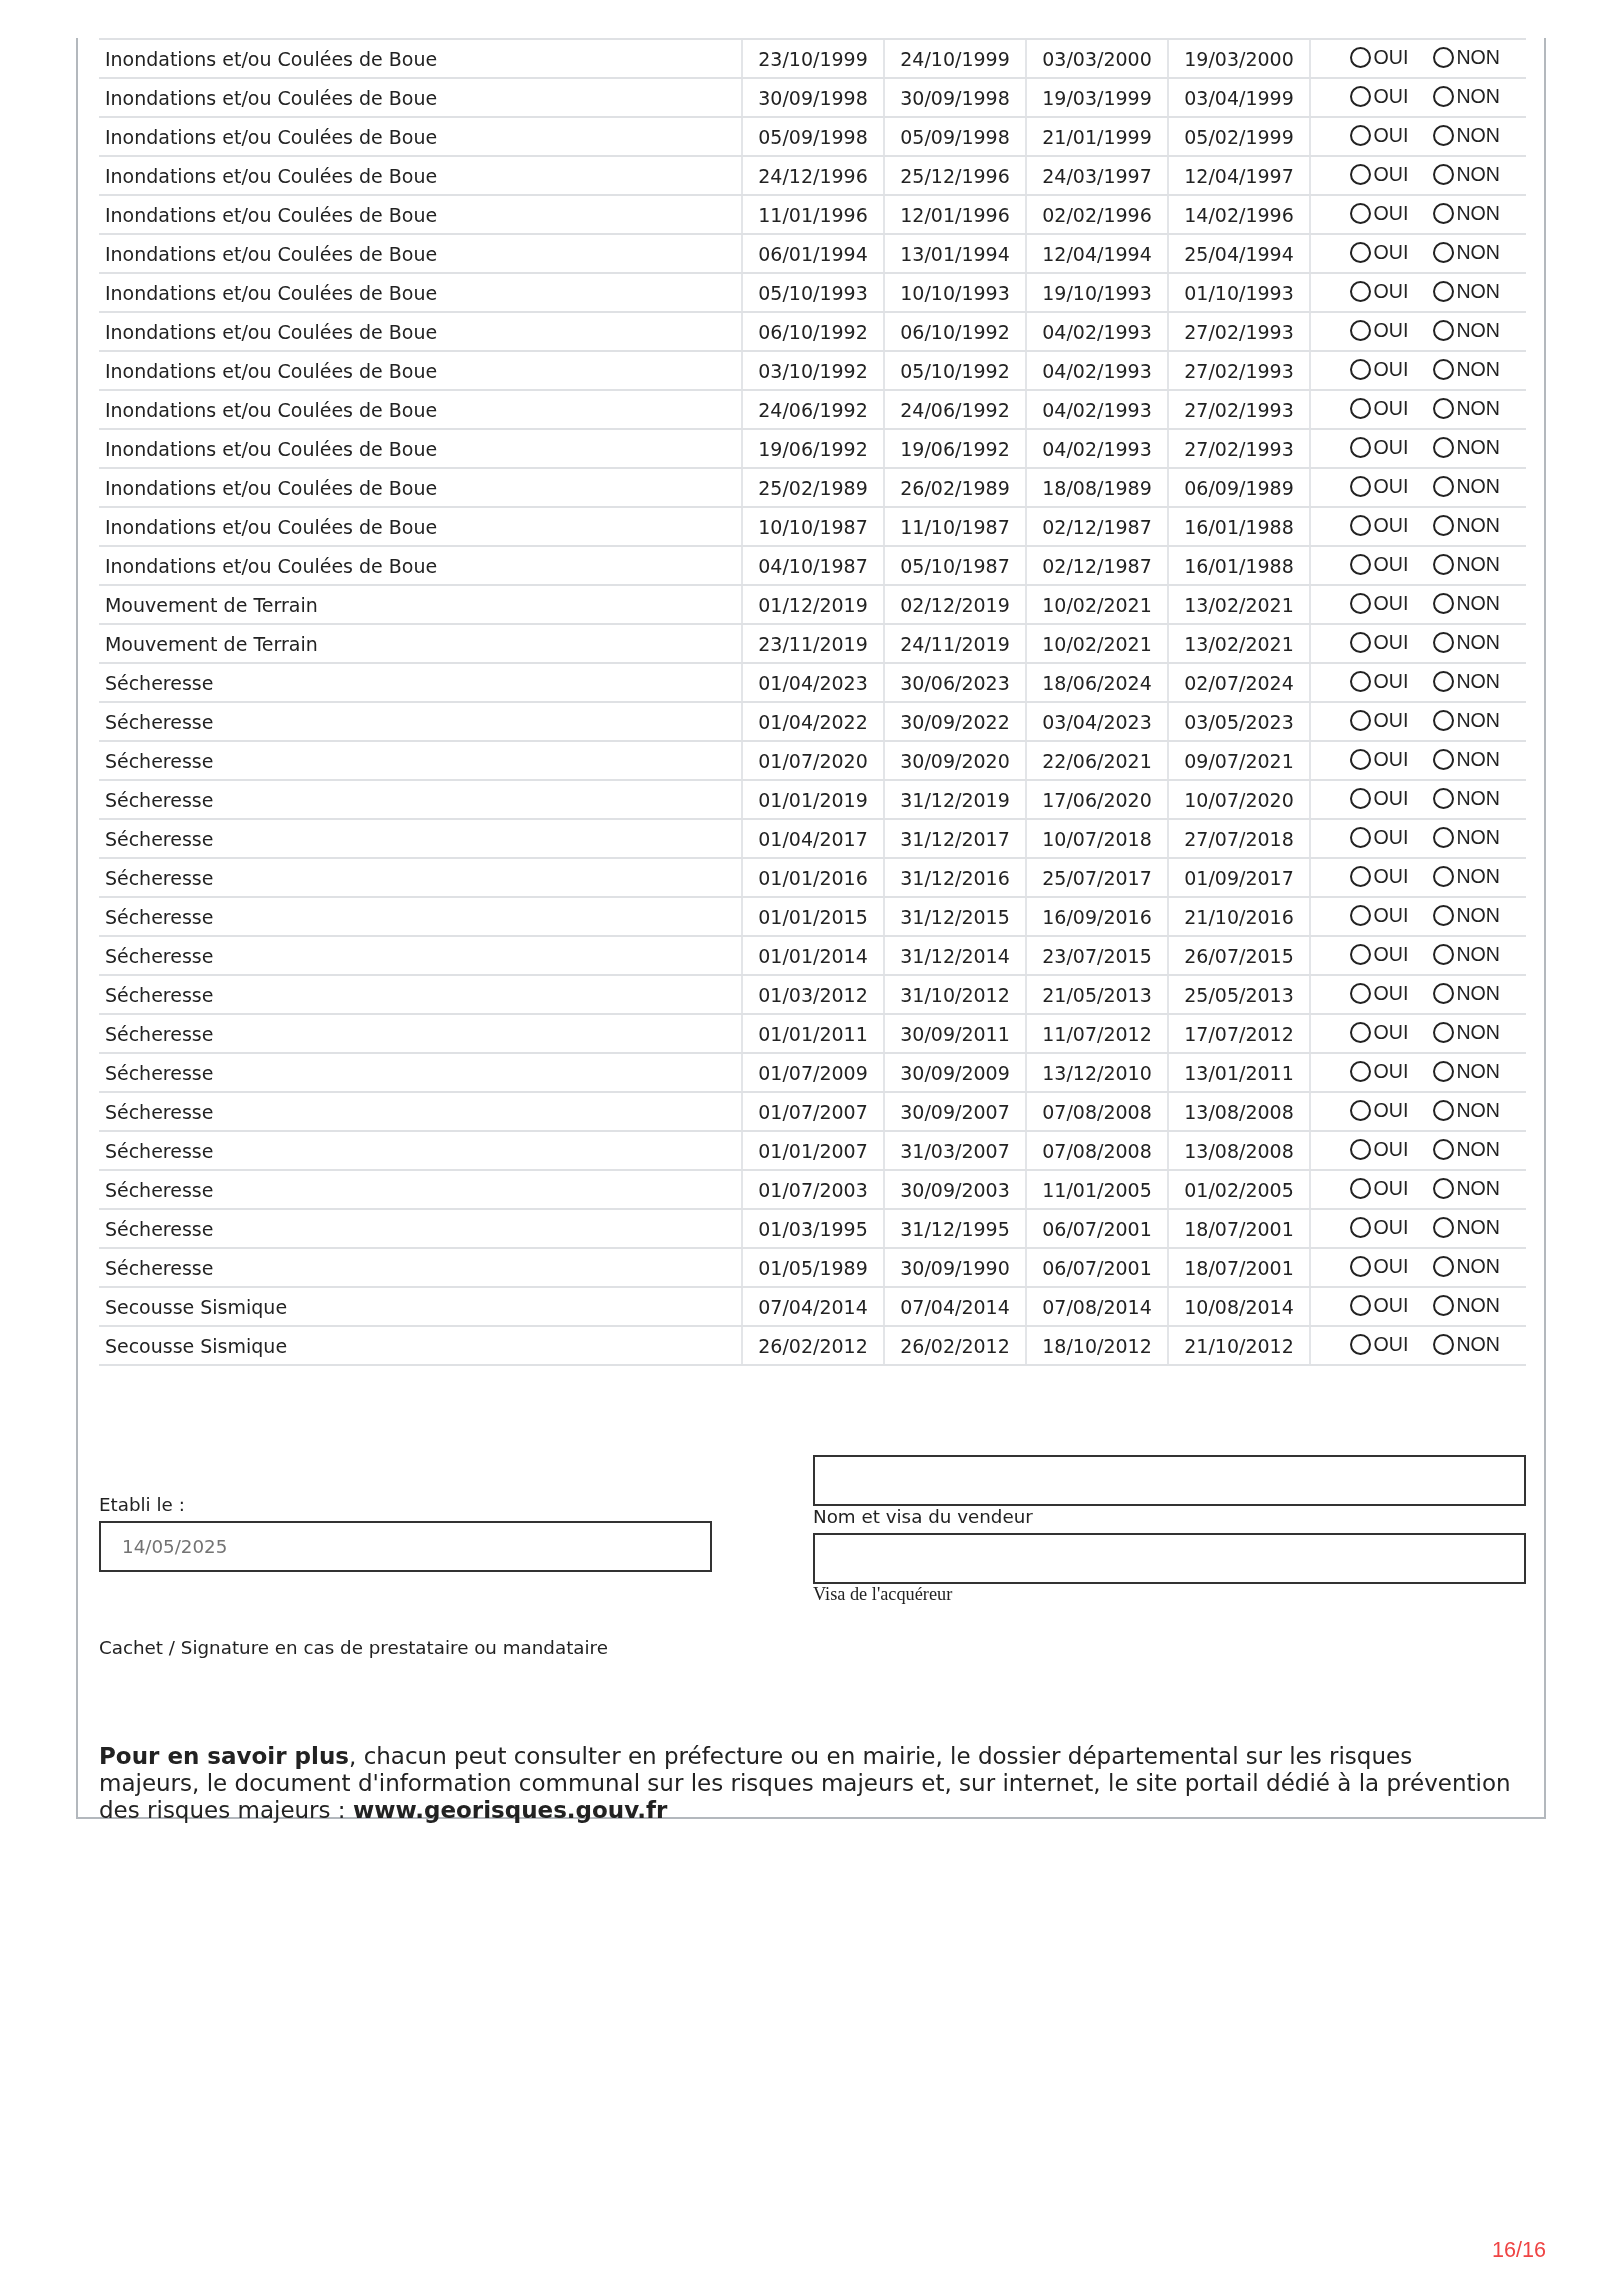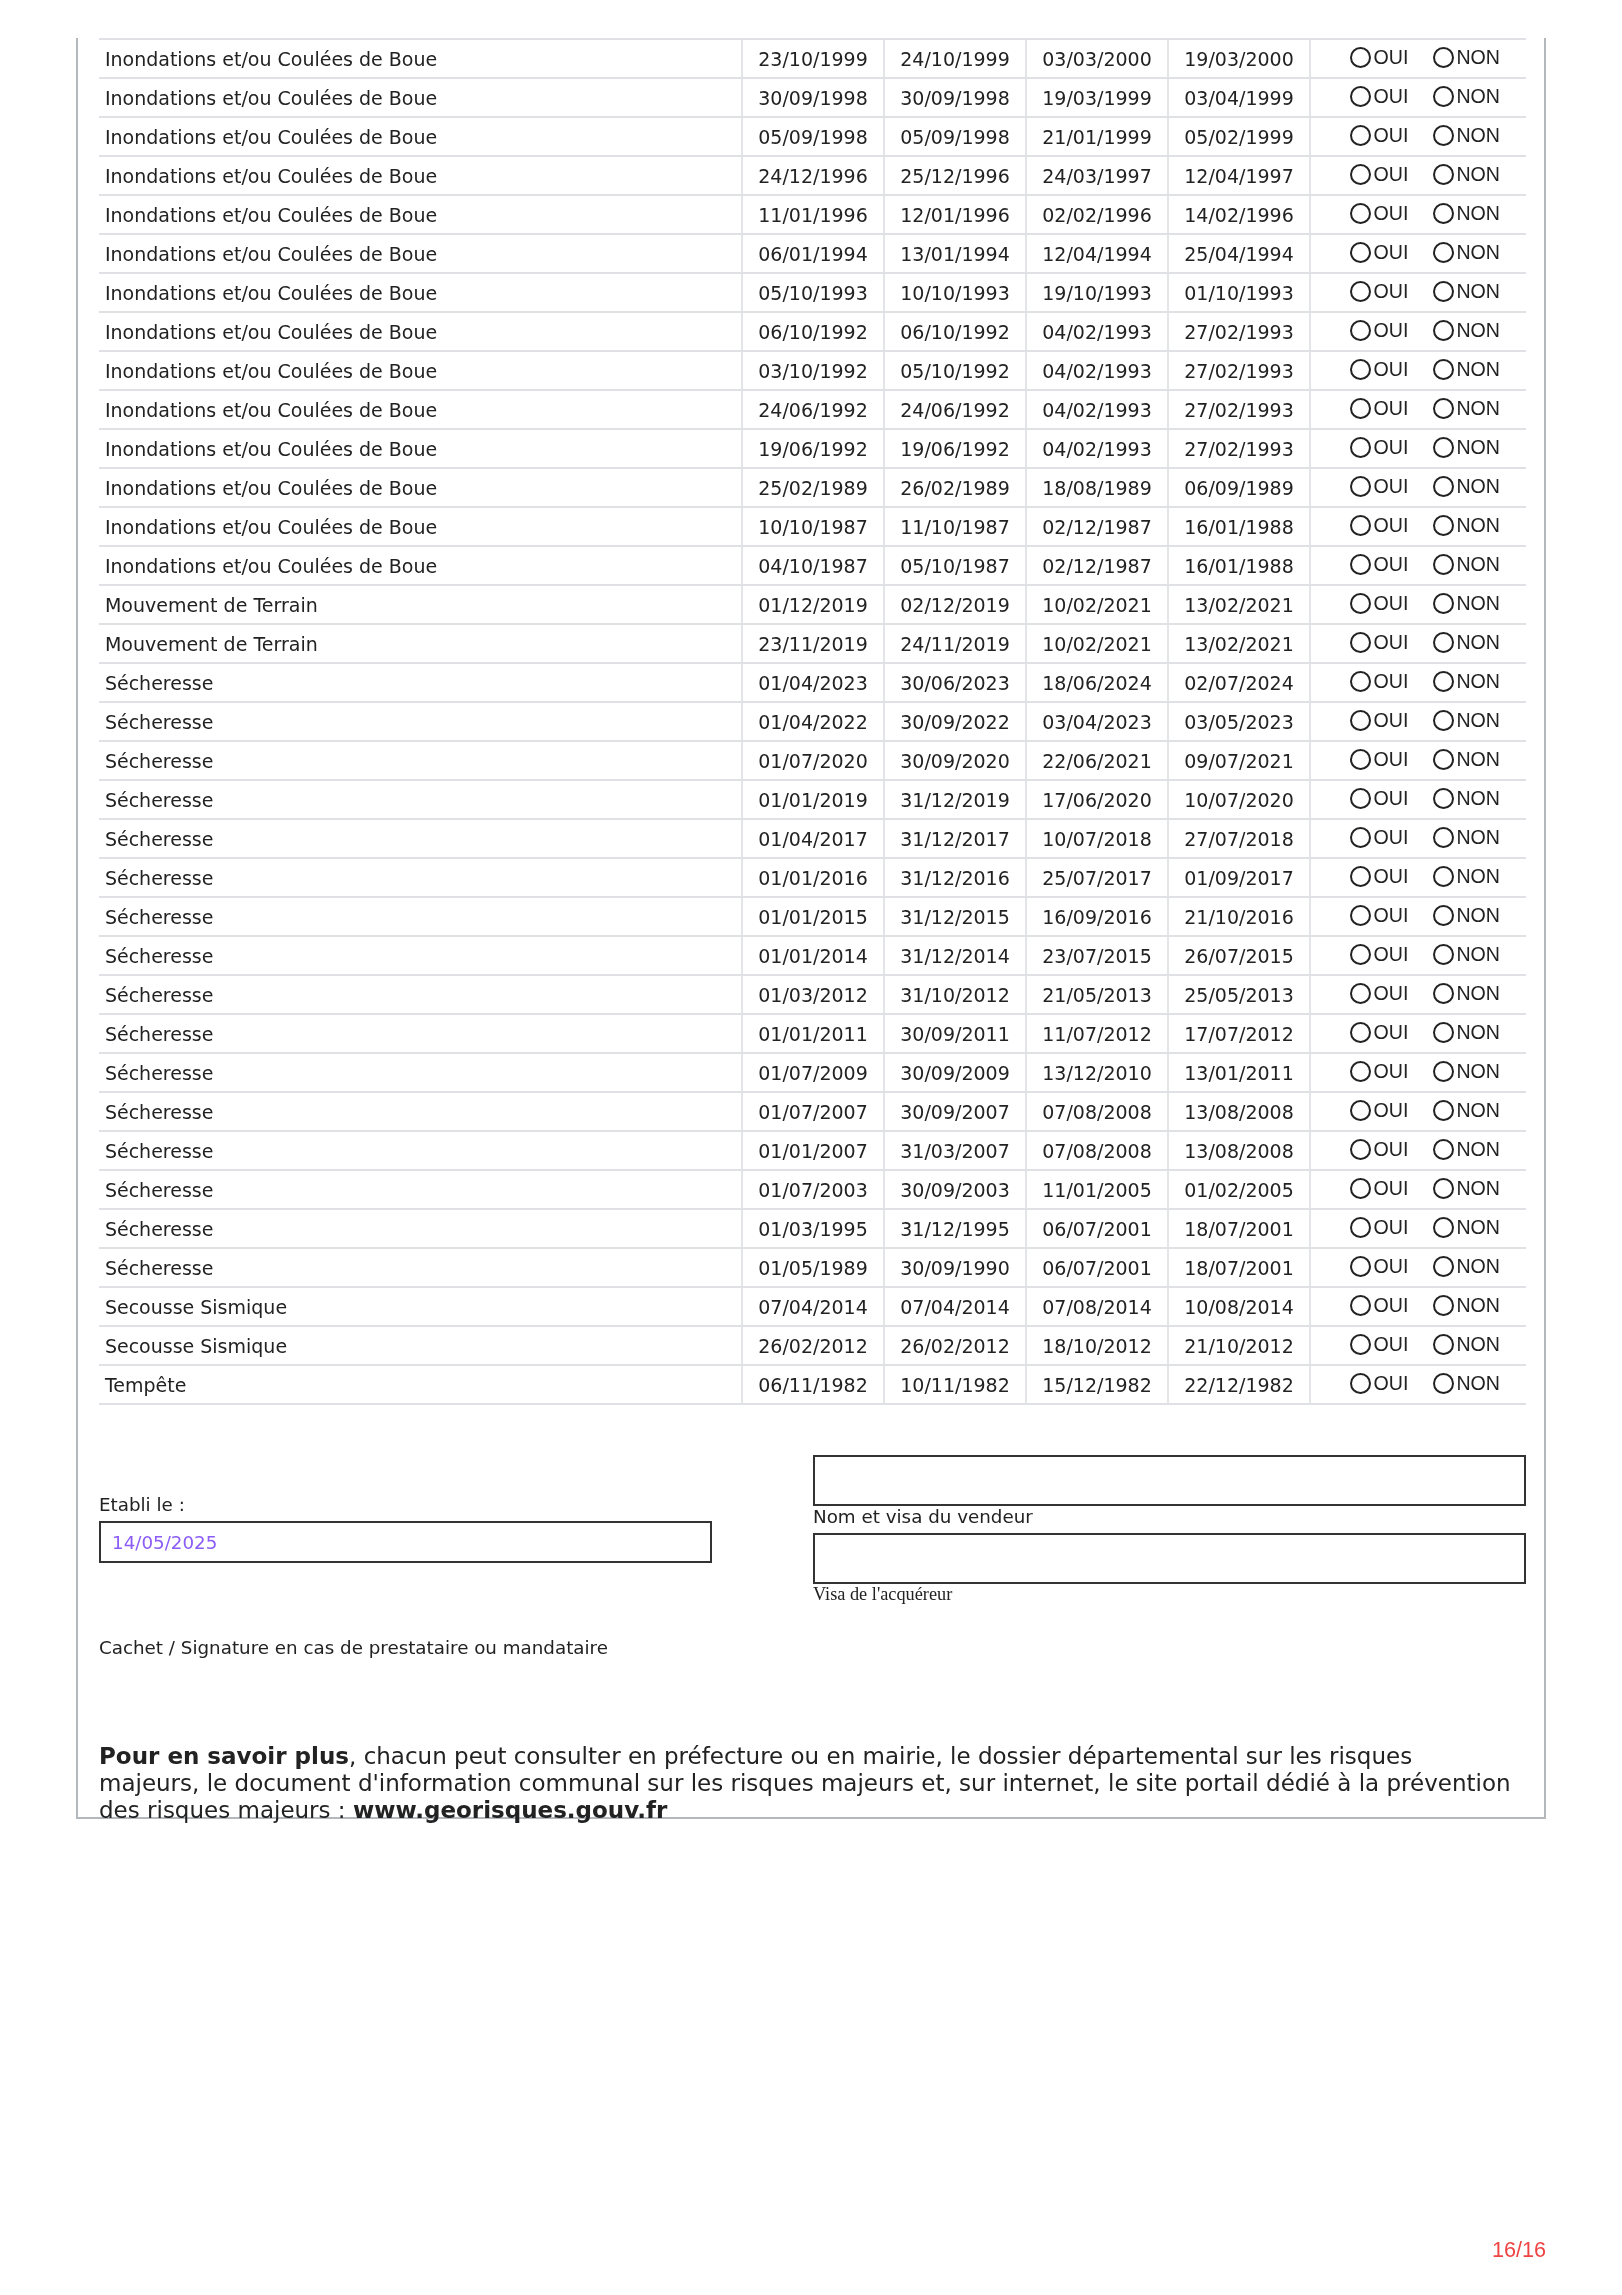--- a/index.html
+++ b/index.html
@@ -18,22 +18,22 @@
   table.catnat col.c-date { width: 142px; }
   table.catnat col.c-act { width: 216px; }
   td.date { text-align: center; }
   td.act { padding-left: 39px !important; }
   .radio { display: inline-flex; align-items: center; margin-right: 18.3px; cursor: pointer; }
   .radio .circ { width: 21px; height: 21px; border: 2px solid #222; border-radius: 50%;
                  box-sizing: border-box; display: inline-block; margin-right: 2.6px; background: #fff; }
   .radio .rlbl { font-family: "Liberation Sans", sans-serif; font-size: 19.6px; color: #222; }
   .lbl { position: absolute; font-size: 18.3px; color: #222; }
   .box { position: absolute; border: 2.6px solid #333; box-sizing: border-box; background: #fff; }
-  .box.date-field { left: 99px; top: 1521px; width: 613px; height: 42px; padding-left: 11px;
-                    display: flex; align-items: center; font-size: 18.3px; color: #8b5cf6; }
+  .box.date-field { left: 99px; top: 1521px; width: 613px; height: 51px; padding-left: 21px;
+                    display: flex; align-items: center; font-size: 18.3px; color: #737373; }
   .footer { position: absolute; left: 99px; top: 1743px; width: 1420px; font-size: 23px; line-height: 27px; color: #222; }
   .footer b { font-weight: bold; }
   .pagenum { position: absolute; left: 1492px; top: 2237px; font-family: "Liberation Sans", sans-serif; font-size: 21.6px; color: #ef4444; }
 </style>
 </head>
 <body>
 
 <div class="frame"></div>
 
 <table class="catnat">
@@ -651,37 +651,20 @@
         <span class="circ"></span>
         <span class="rlbl">OUI</span>
       </span>
       <span class="radio">
         <span class="circ"></span>
         <span class="rlbl">NON</span>
       </span>
     </td>
   </tr>
 
-  <tr>
-    <td>Tempête</td>
-    <td class="date">06/11/1982</td>
-    <td class="date">10/11/1982</td>
-    <td class="date">15/12/1982</td>
-    <td class="date">22/12/1982</td>
-    <td class="act">
-      <span class="radio">
-        <span class="circ"></span>
-        <span class="rlbl">OUI</span>
-      </span>
-      <span class="radio">
-        <span class="circ"></span>
-        <span class="rlbl">NON</span>
-      </span>
-    </td>
-  </tr>
 </tbody>
 </table>
 
 <div class="box" style="left:813px; top:1455px; width:713px; height:51px;"></div>
 <div class="lbl" style="left:813px; top:1506px;">Nom et visa du vendeur</div>
 
 <div class="lbl" style="left:99px; top:1494px;">Etabli le :</div>
 <div class="box date-field">14/05/2025</div>
 
 <div class="box" style="left:813px; top:1533px; width:713px; height:51px;"></div>

